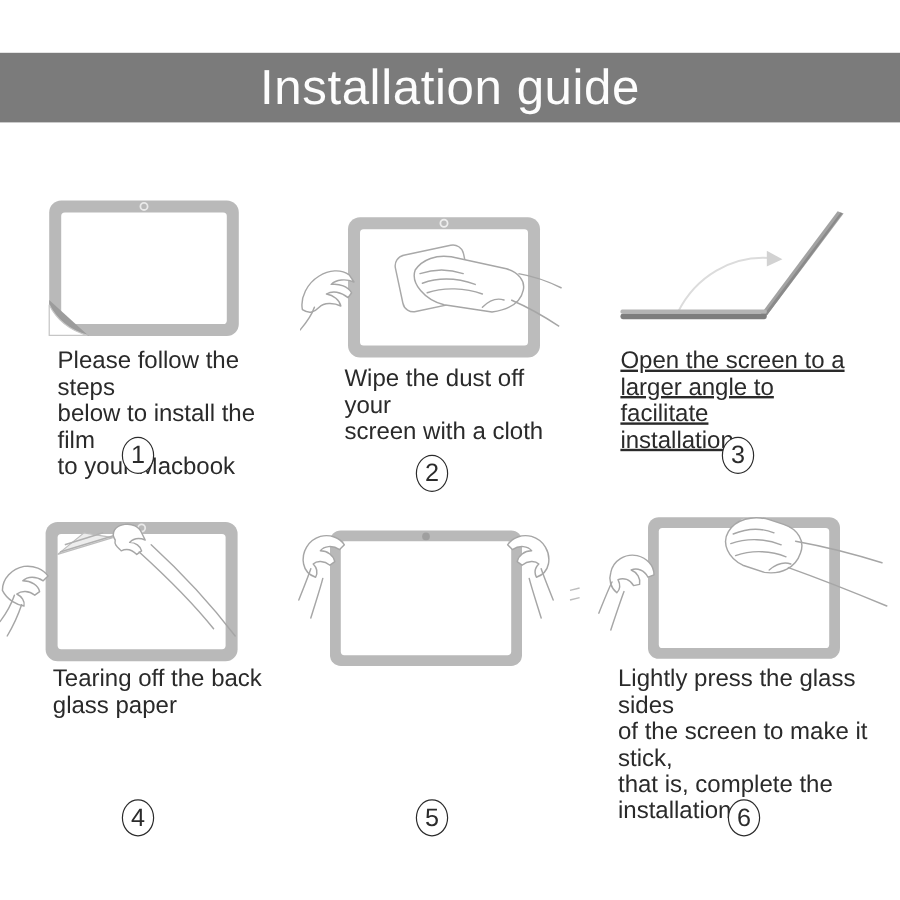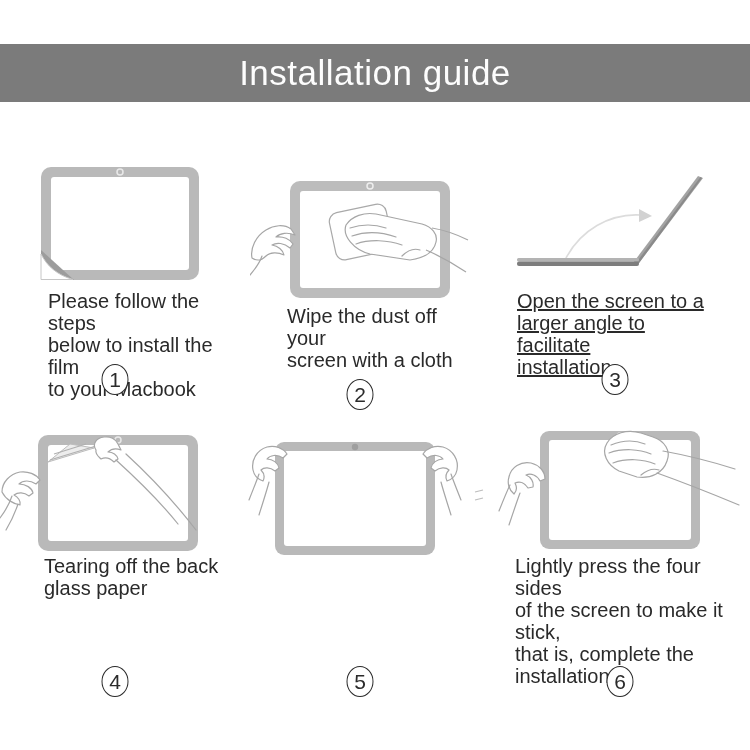--- a/index.html
+++ b/index.html
@@ -6,21 +6,21 @@
   body {
     width:750px; height:750px; background:#ffffff; overflow:hidden;
     font-family:"Liberation Sans", sans-serif;
   }
   .page { position:relative; width:750px; height:750px; background:#ffffff; }
 
   .banner {
     position:absolute; left:0; top:44px; width:750px; height:58px;
     background:#7b7b7b; display:flex; align-items:center; justify-content:center;
   }
-  .banner-title { color:#fdfdfd; font-size:35px; letter-spacing:0.5px; }
+  .banner-title { color:#fdfdfd; font-size:41px; letter-spacing:0.5px; }
 
   .step { position:absolute; }
   .illu { position:absolute; }
   .caption {
     position:absolute; margin:0; font-size:20px; line-height:22px;
     color:#2a2a2a; white-space:pre-line;
   }
   .badge {
     position:absolute; left:50%; transform:translateX(-50%);
     width:27px; height:31px; border:1.5px solid #2b2b2b; border-radius:50%;
@@ -173,19 +173,19 @@
         <path d="M146,50 C152,45 158,43 164,45" fill="none"></path>
         <path d="M168,26 C190,30 215,36 240,44" fill="none"></path>
         <path d="M162,48 C190,58 220,70 244,80" fill="none"></path>
       </g>
       <g fill="#ffffff" stroke="#a6a6a6" stroke-width="1.2" stroke-linecap="round" stroke-linejoin="round">
         <path d="M14,52 C16,42 26,36 36,38 C44,40 50,46 50,54 L45,56 C42,50 36,48 31,50 C36,52 39,57 38,62 L33,63 C30,58 25,56 20,58 C22,62 22,66 19,69 C14,65 12,58 14,52 Z"></path>
         <path d="M4,86 C8,76 12,66 15,60" fill="none"></path>
         <path d="M14,100 C18,88 22,76 25,68" fill="none"></path>
       </g>
     </svg>
-    <p class="caption">Lightly press the four sides
+    <p class="caption">Lightly press the glass sides
 of the screen to make it stick,
 that is, complete the installation</p>
     <div class="badge">6</div>
   </div>
 
 </div>
 
 </body></html>

